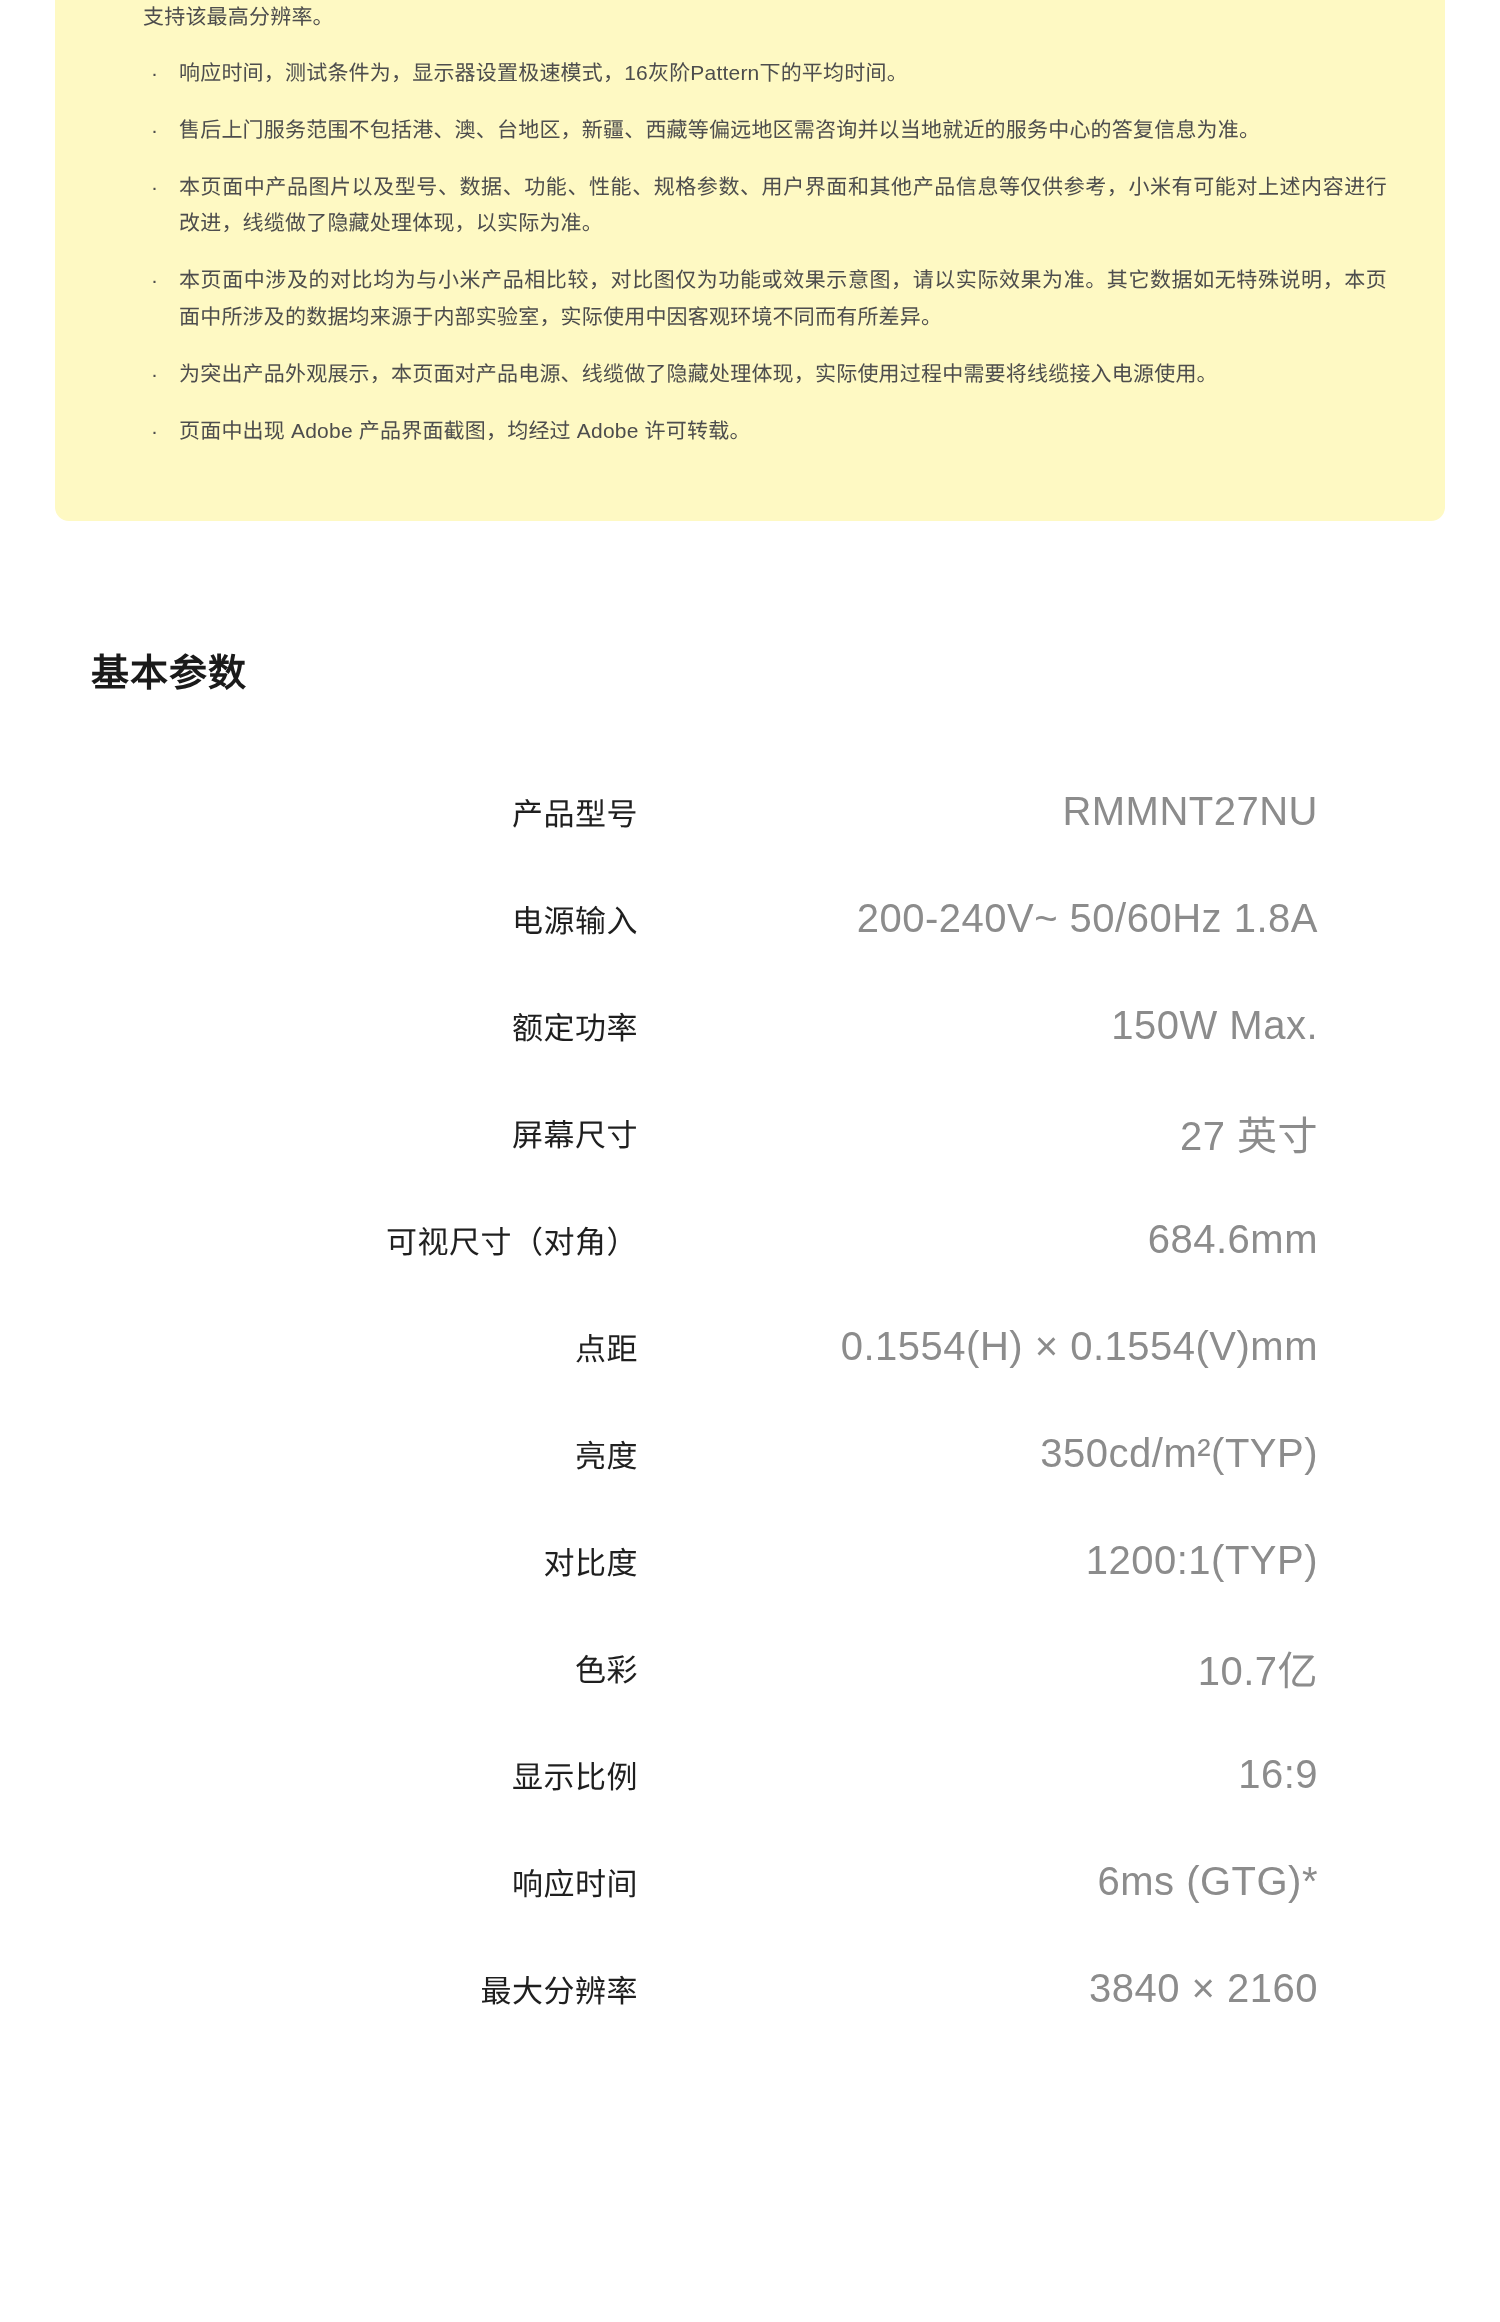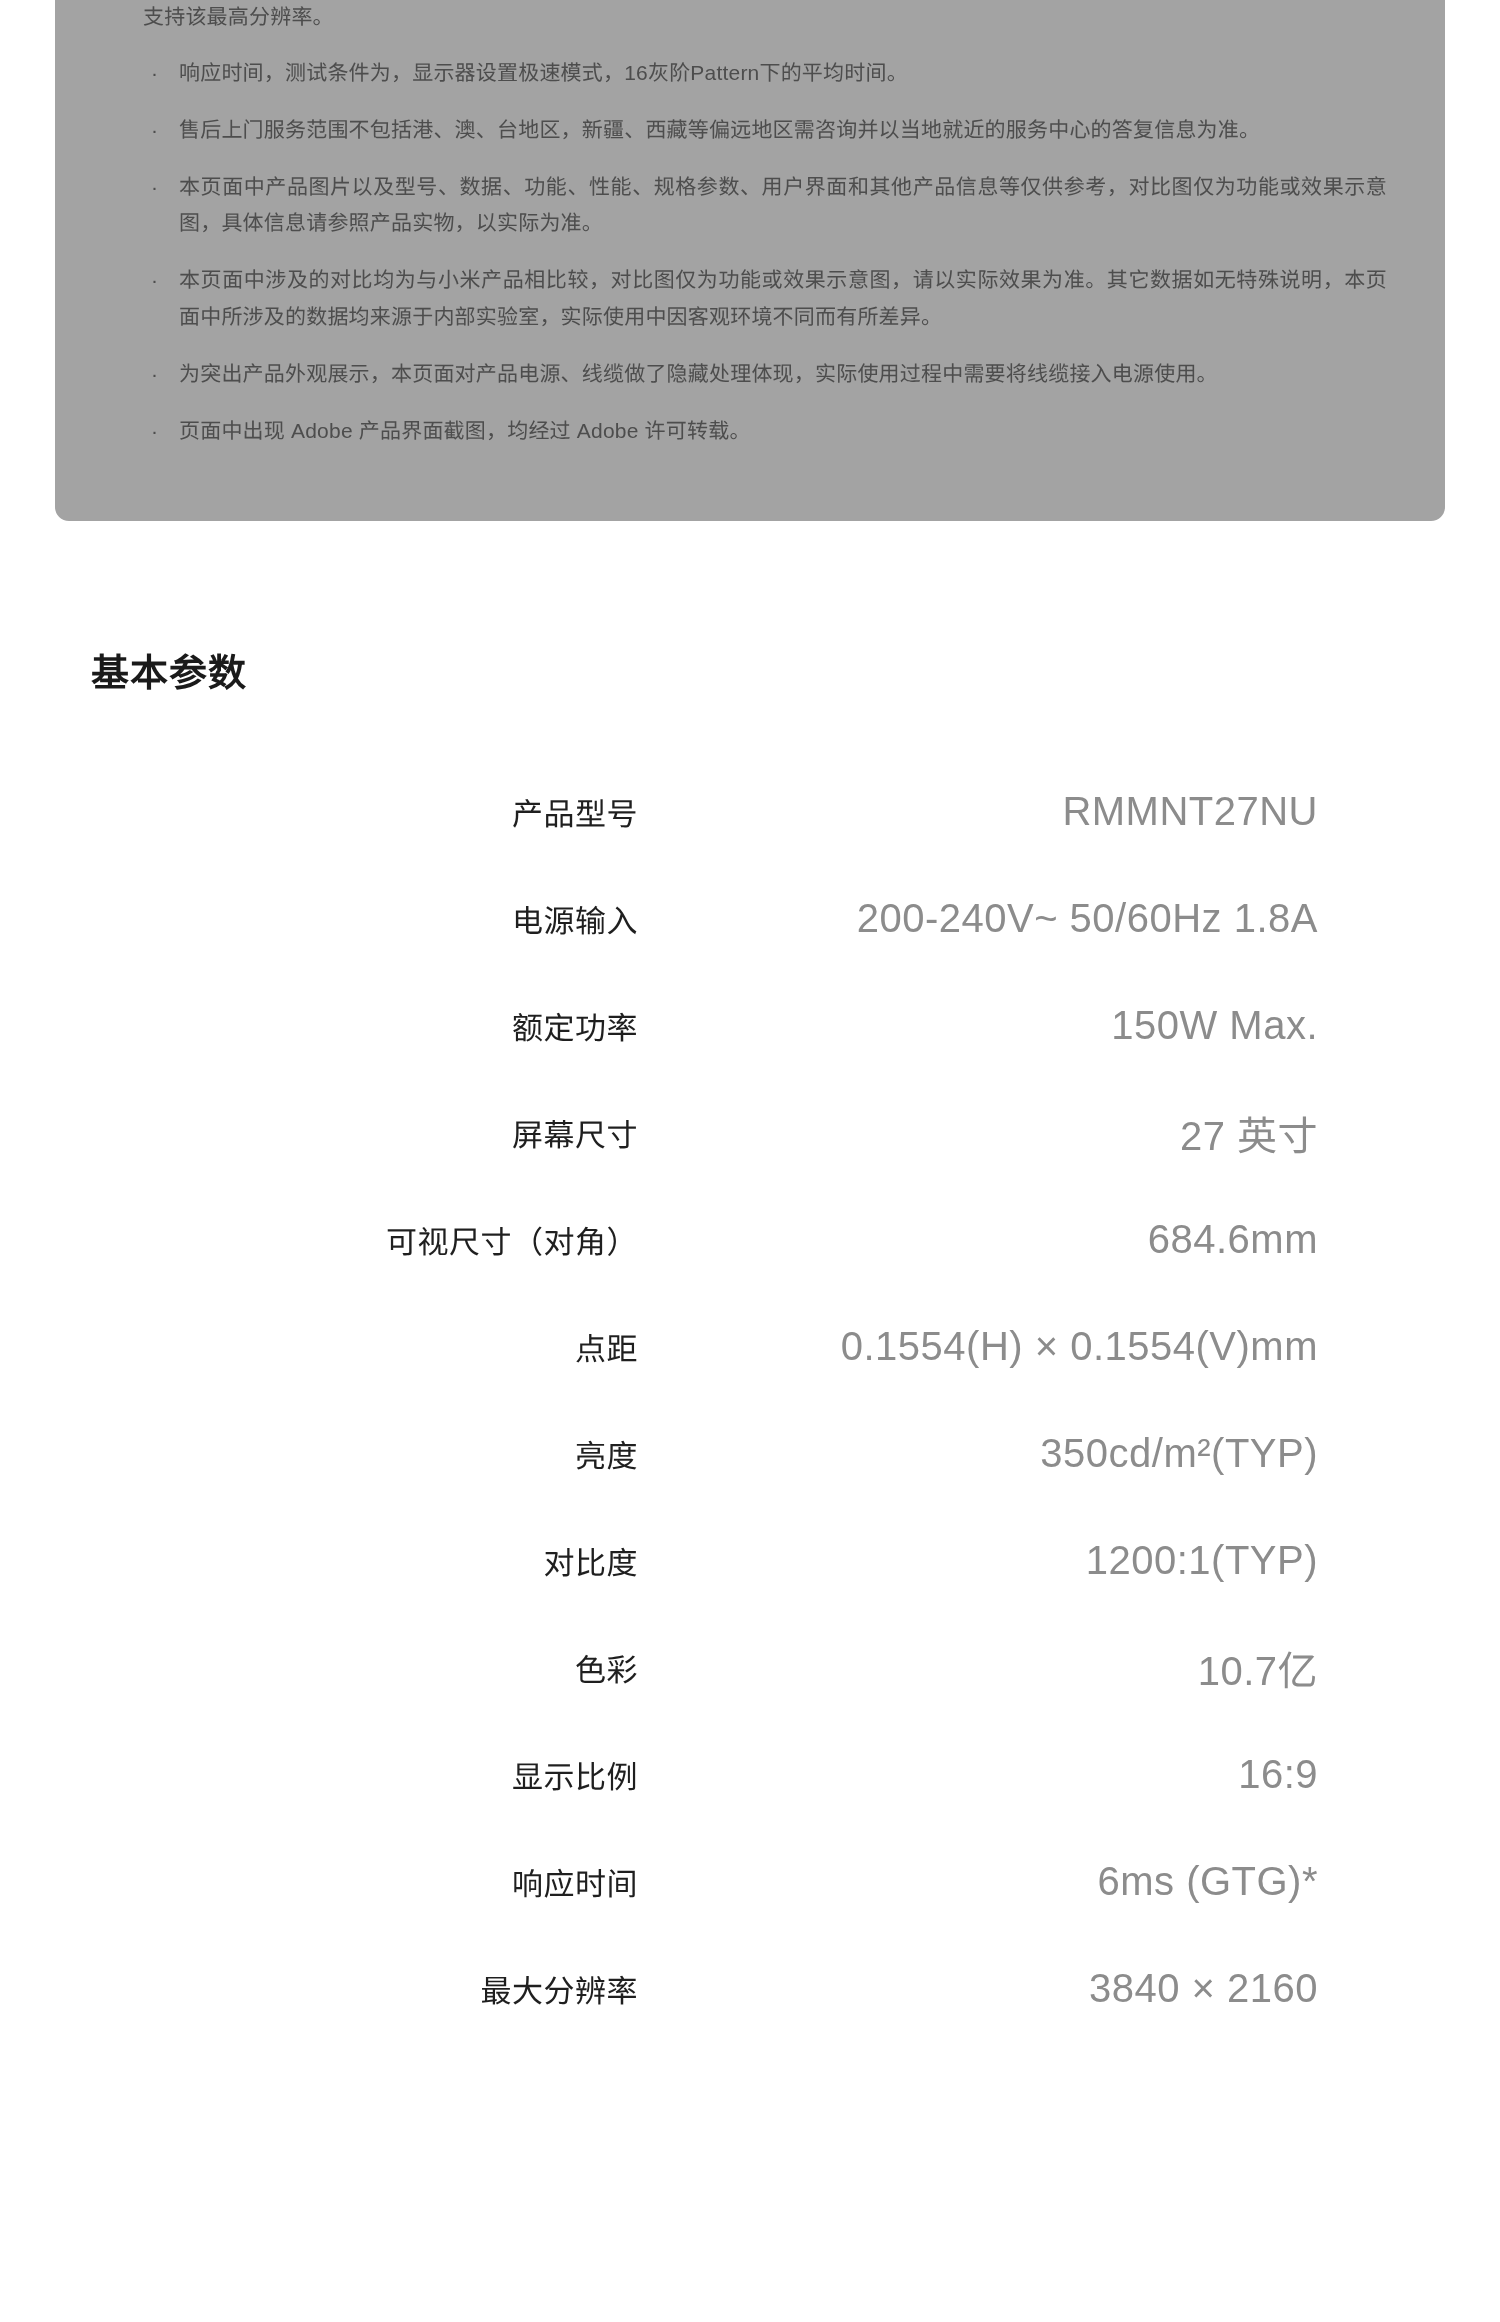--- a/index.html
+++ b/index.html
@@ -14,21 +14,21 @@
     -webkit-font-smoothing: antialiased;
   }
   .page {
     width: 1500px;
     position: relative;
   }
 
   
   .notes-panel {
     margin: 0 55px 0 55px;
-    background: #a3a3a3;
+    background: #fef9c3;
     border-radius: 0 0 14px 14px;
     padding: 0 0 62px 0;
     box-sizing: border-box;
   }
   .notes-inner {
     padding: 0 58px 0 88px;
   }
   .note-line-top {
     font-size: 21px;
     color: #4d4d4d;
@@ -99,21 +99,21 @@
 <body>
 
 <div class="page">
 
   <section class="notes-panel">
     <div class="notes-inner">
       <p class="note-line-top">支持该最高分辨率。</p>
       <div id="notes-container">
           <p class="note-item"><span class="bullet">·</span><span>响应时间，测试条件为，显示器设置极速模式，16灰阶Pattern下的平均时间。</span></p>
           <p class="note-item"><span class="bullet">·</span><span>售后上门服务范围不包括港、澳、台地区，新疆、西藏等偏远地区需咨询并以当地就近的服务中心的答复信息为准。</span></p>
-          <p class="note-item"><span class="bullet">·</span><span>本页面中产品图片以及型号、数据、功能、性能、规格参数、用户界面和其他产品信息等仅供参考，对比图仅为功能或效果示意图，具体信息请参照产品实物，以实际为准。</span></p>
+          <p class="note-item"><span class="bullet">·</span><span>本页面中产品图片以及型号、数据、功能、性能、规格参数、用户界面和其他产品信息等仅供参考，小米有可能对上述内容进行改进，线缆做了隐藏处理体现，以实际为准。</span></p>
           <p class="note-item"><span class="bullet">·</span><span>本页面中涉及的对比均为与小米产品相比较，对比图仅为功能或效果示意图，请以实际效果为准。其它数据如无特殊说明，本页面中所涉及的数据均来源于内部实验室，实际使用中因客观环境不同而有所差异。</span></p>
           <p class="note-item"><span class="bullet">·</span><span>为突出产品外观展示，本页面对产品电源、线缆做了隐藏处理体现，实际使用过程中需要将线缆接入电源使用。</span></p>
           <p class="note-item"><span class="bullet">·</span><span>页面中出现 Adobe 产品界面截图，均经过 Adobe 许可转载。</span></p>
         </div>
     </div>
   </section>
 
   <section class="spec-section">
     <h2 class="spec-title">基本参数</h2>
     <table class="spec-table">

